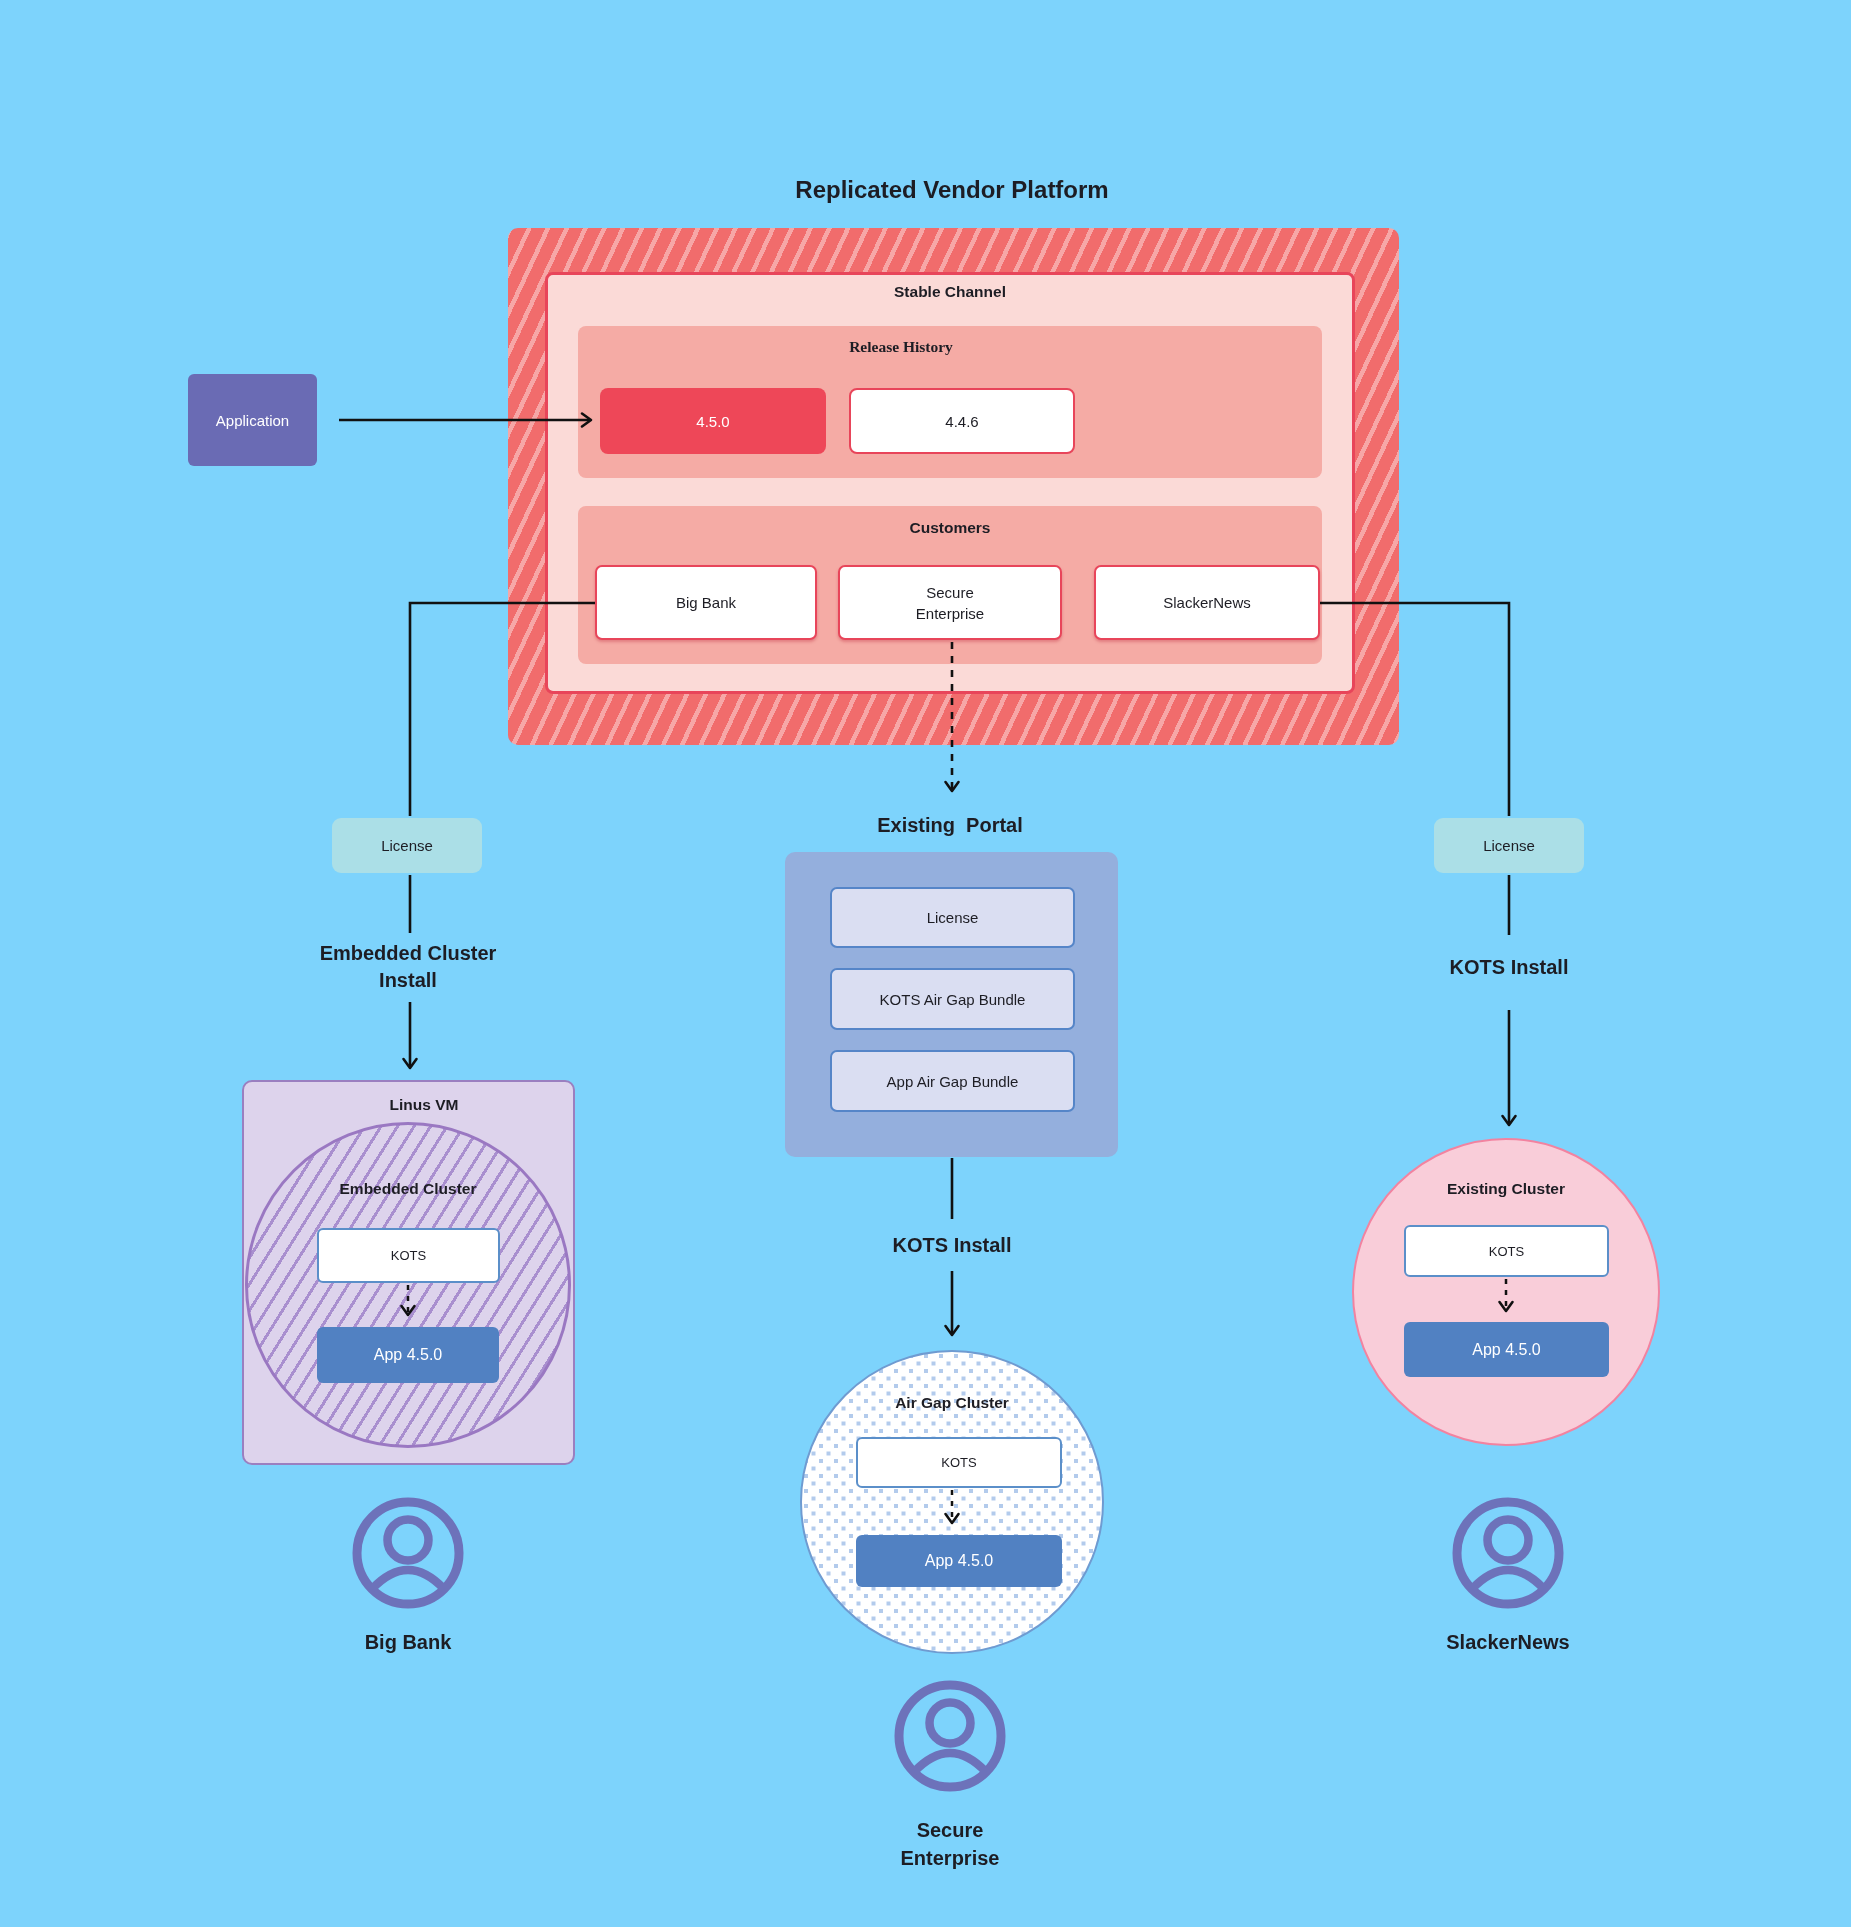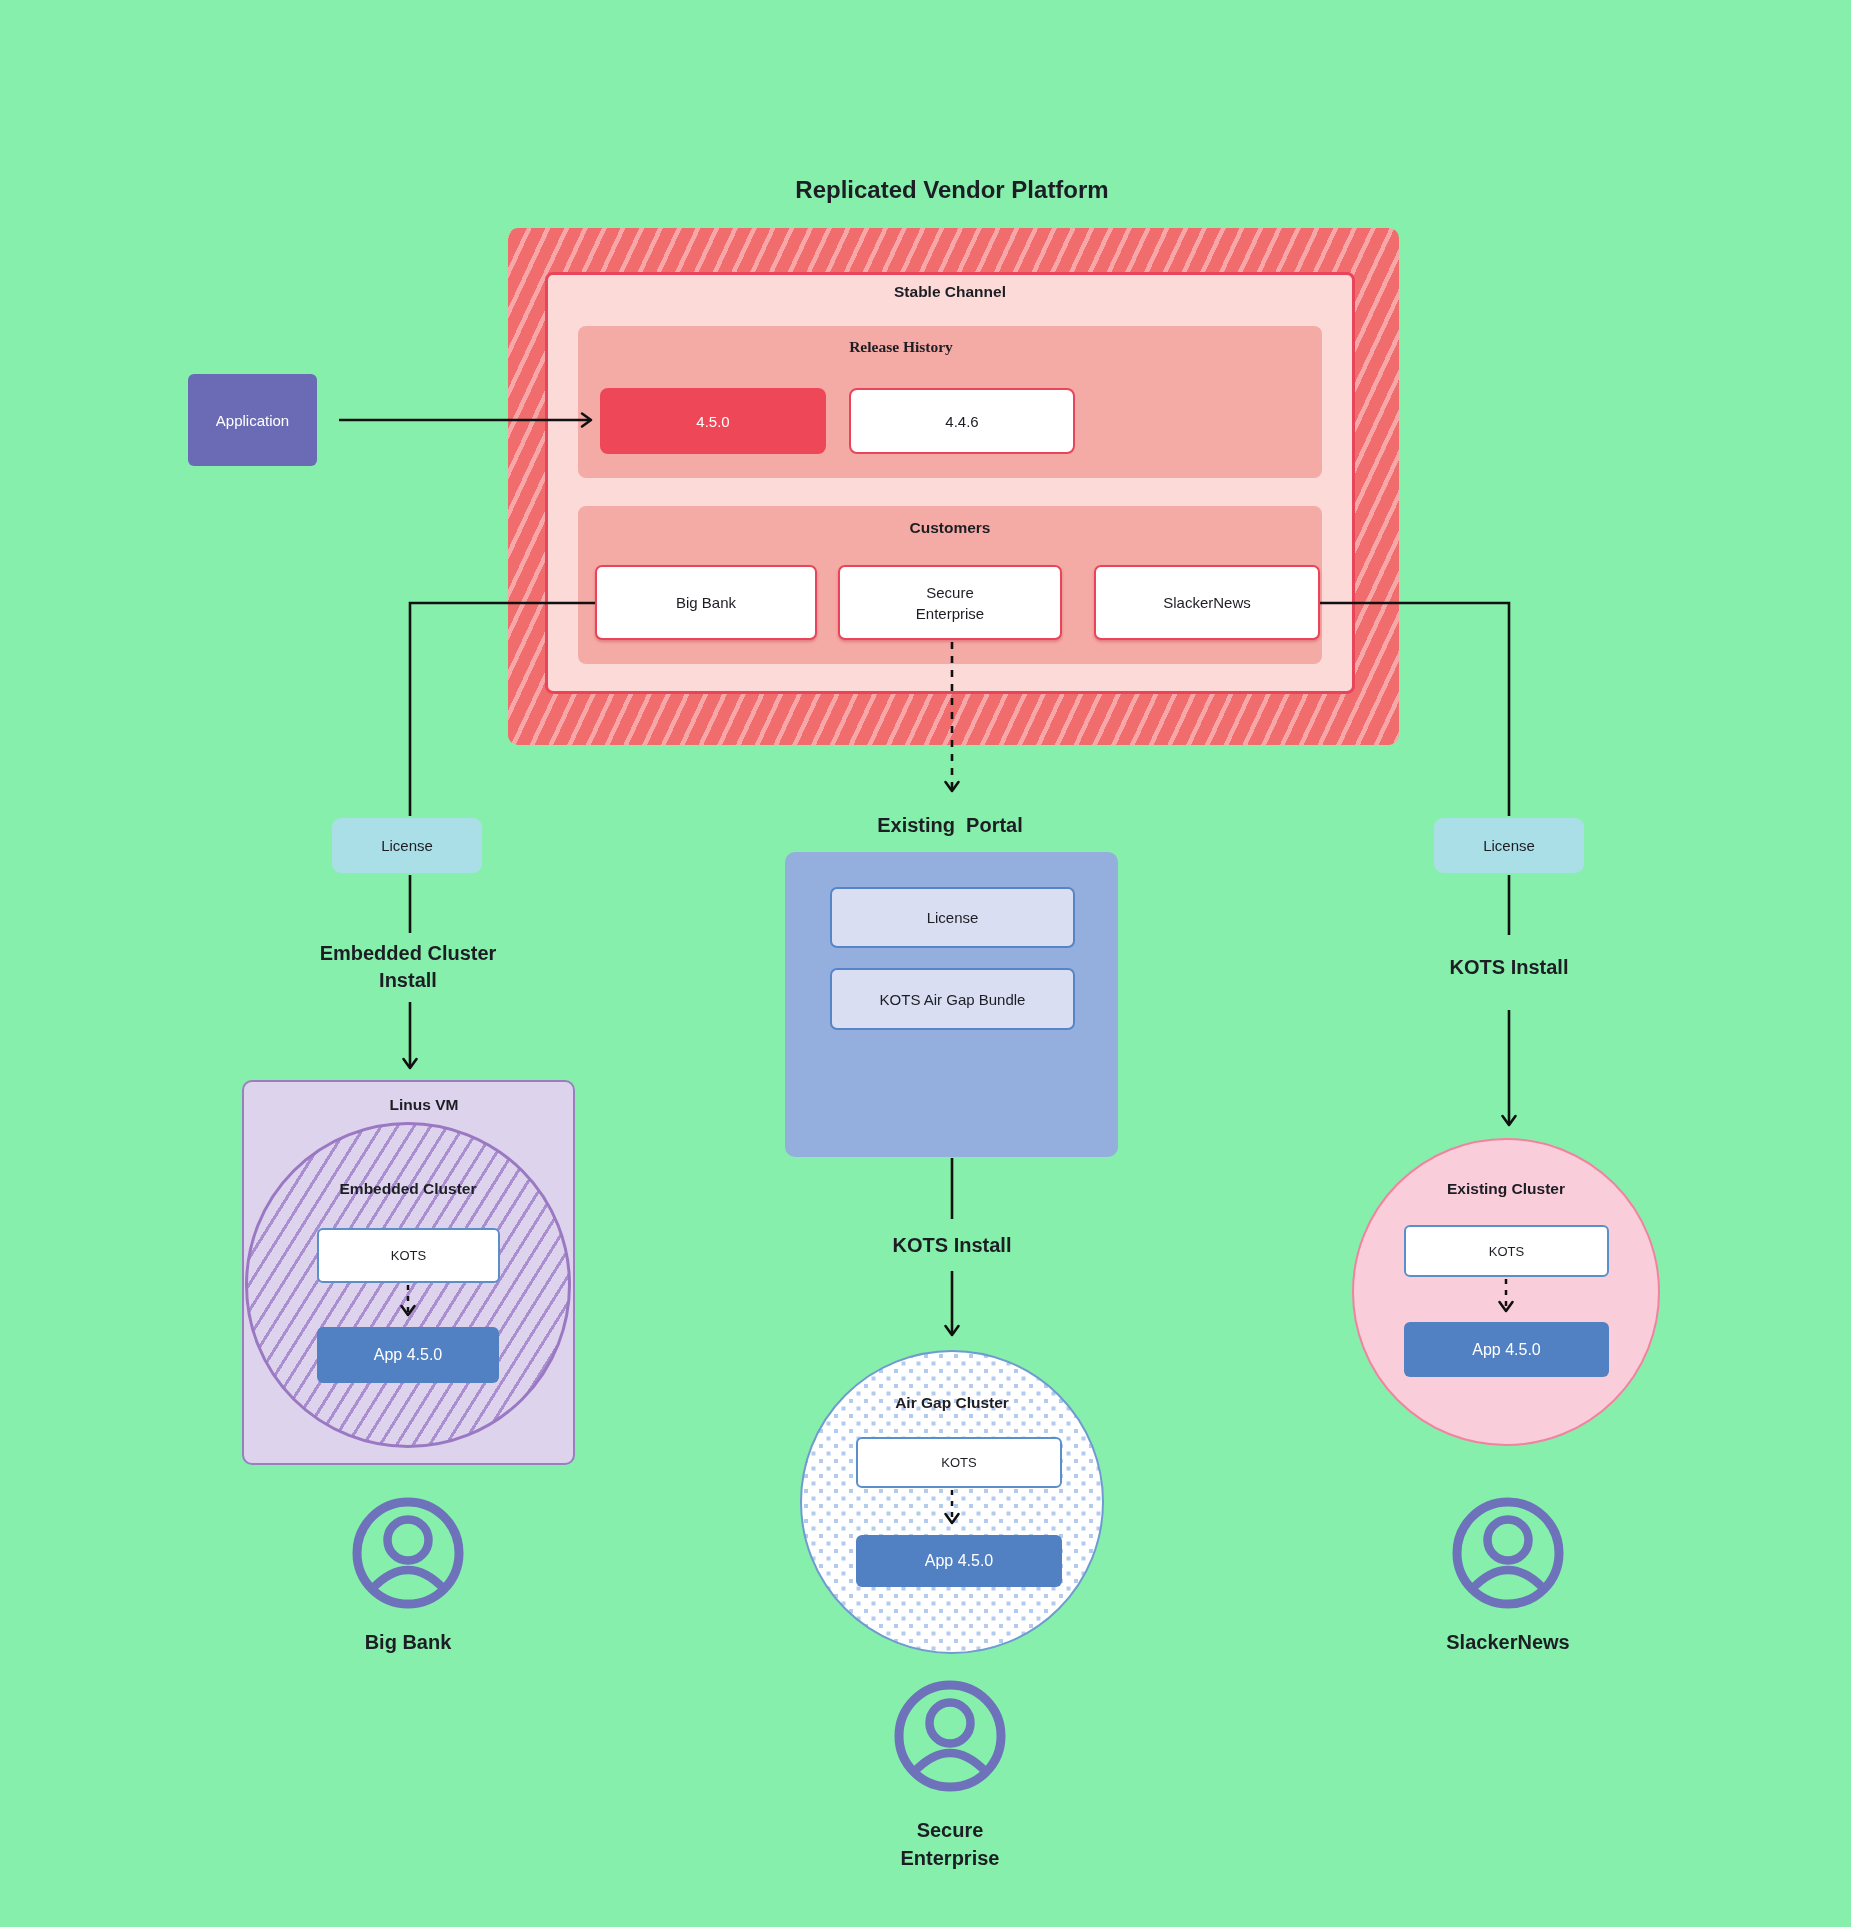--- a/index.html
+++ b/index.html
@@ -1,17 +1,17 @@
 <!DOCTYPE html>
 <html><head>
 <meta charset="utf-8">
 <style>
   html,body{margin:0;padding:0;background:#ffffff;}
   .canvas{
-    position:relative;width:1851px;height:1927px;background:#86efac;overflow:hidden;
+    position:relative;width:1851px;height:1927px;background:#7dd3fc;overflow:hidden;
     font-family:"Liberation Sans","DejaVu Sans",sans-serif;color:#1d1d24;
   }
   .abs{position:absolute;box-sizing:border-box;}
   .ctr{display:flex;align-items:center;justify-content:center;text-align:center;}
   .diagram-title{position:absolute;transform:translateX(-50%);font-size:24px;font-weight:600;white-space:nowrap;}
   .section-label{position:absolute;transform:translateX(-50%);font-size:15.5px;font-weight:600;white-space:nowrap;}
   .cluster-label{position:absolute;transform:translateX(-50%);font-size:15.5px;font-weight:600;white-space:nowrap;}
   .flow-label{position:absolute;transform:translateX(-50%);font-size:20px;font-weight:600;line-height:27px;text-align:center;white-space:pre-wrap;}
   .user-label{position:absolute;transform:translateX(-50%);font-size:20px;font-weight:600;line-height:28px;text-align:center;}
   .hatch-red{
@@ -111,20 +111,23 @@
   <div class="user-label" style="left:408px;top:1628px;width:200px;">Big Bank</div>
 
   <div class="flow-label" style="left:950px;top:812px;width:300px;">Existing  Portal</div>
   <div class="abs portal" style="left:785px;top:852px;width:333px;height:305px;"></div>
   <div class="abs ctr portal-item" style="left:830px;top:887px;width:245px;height:61px;">
     <span>License</span>
   </div>
   <div class="abs ctr portal-item" style="left:830px;top:968px;width:245px;height:62px;">
     <span>KOTS Air Gap Bundle</span>
   </div>
+  <div class="abs ctr portal-item" style="left:830px;top:1050px;width:245px;height:62px;">
+    <span>App Air Gap Bundle</span>
+  </div>
 
   <div class="flow-label" style="left:952px;top:1232px;width:220px;">KOTS Install</div>
 
   <div class="abs circle dots-blue" style="left:800px;top:1350px;width:304px;height:304px;"></div>
   <div class="cluster-label" style="left:952px;top:1394px;">Air Gap Cluster</div>
   <div class="abs ctr kots-box" style="left:856px;top:1437px;width:206px;height:51px;">
     <span>KOTS</span>
   </div>
   <div class="abs ctr app-blue" style="left:856px;top:1535px;width:206px;height:52px;">
     <span>App 4.5.0</span>

